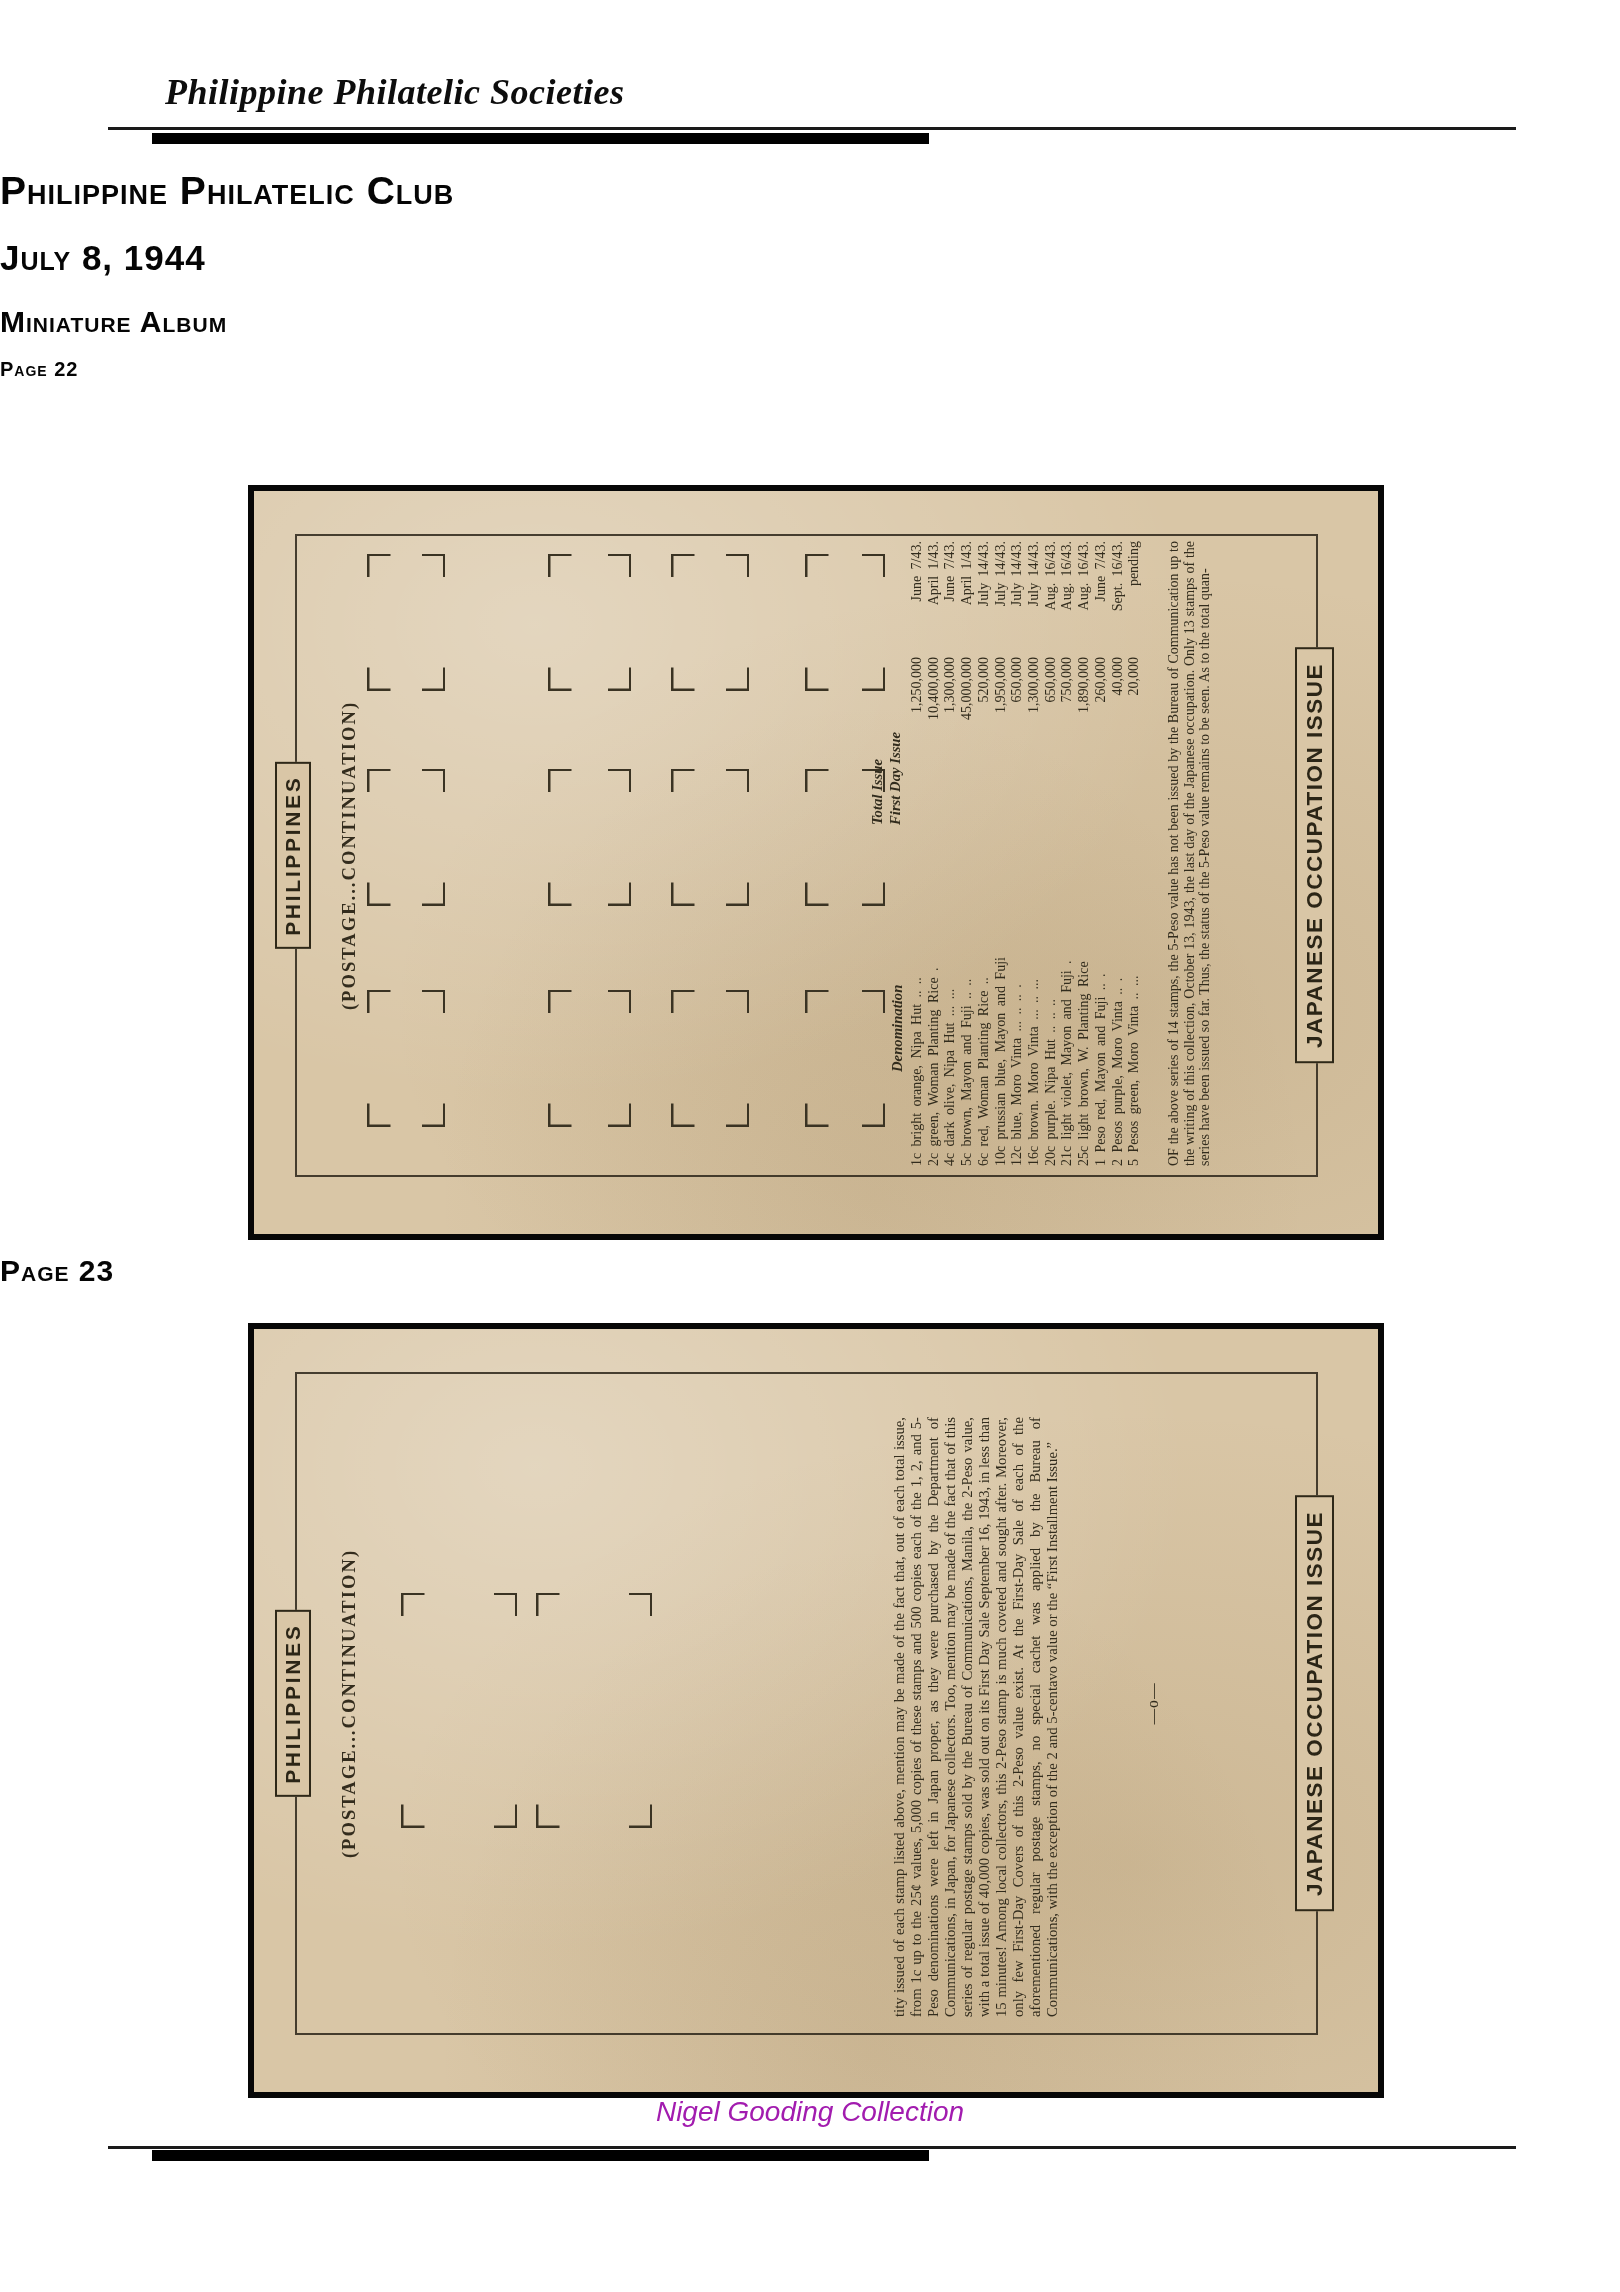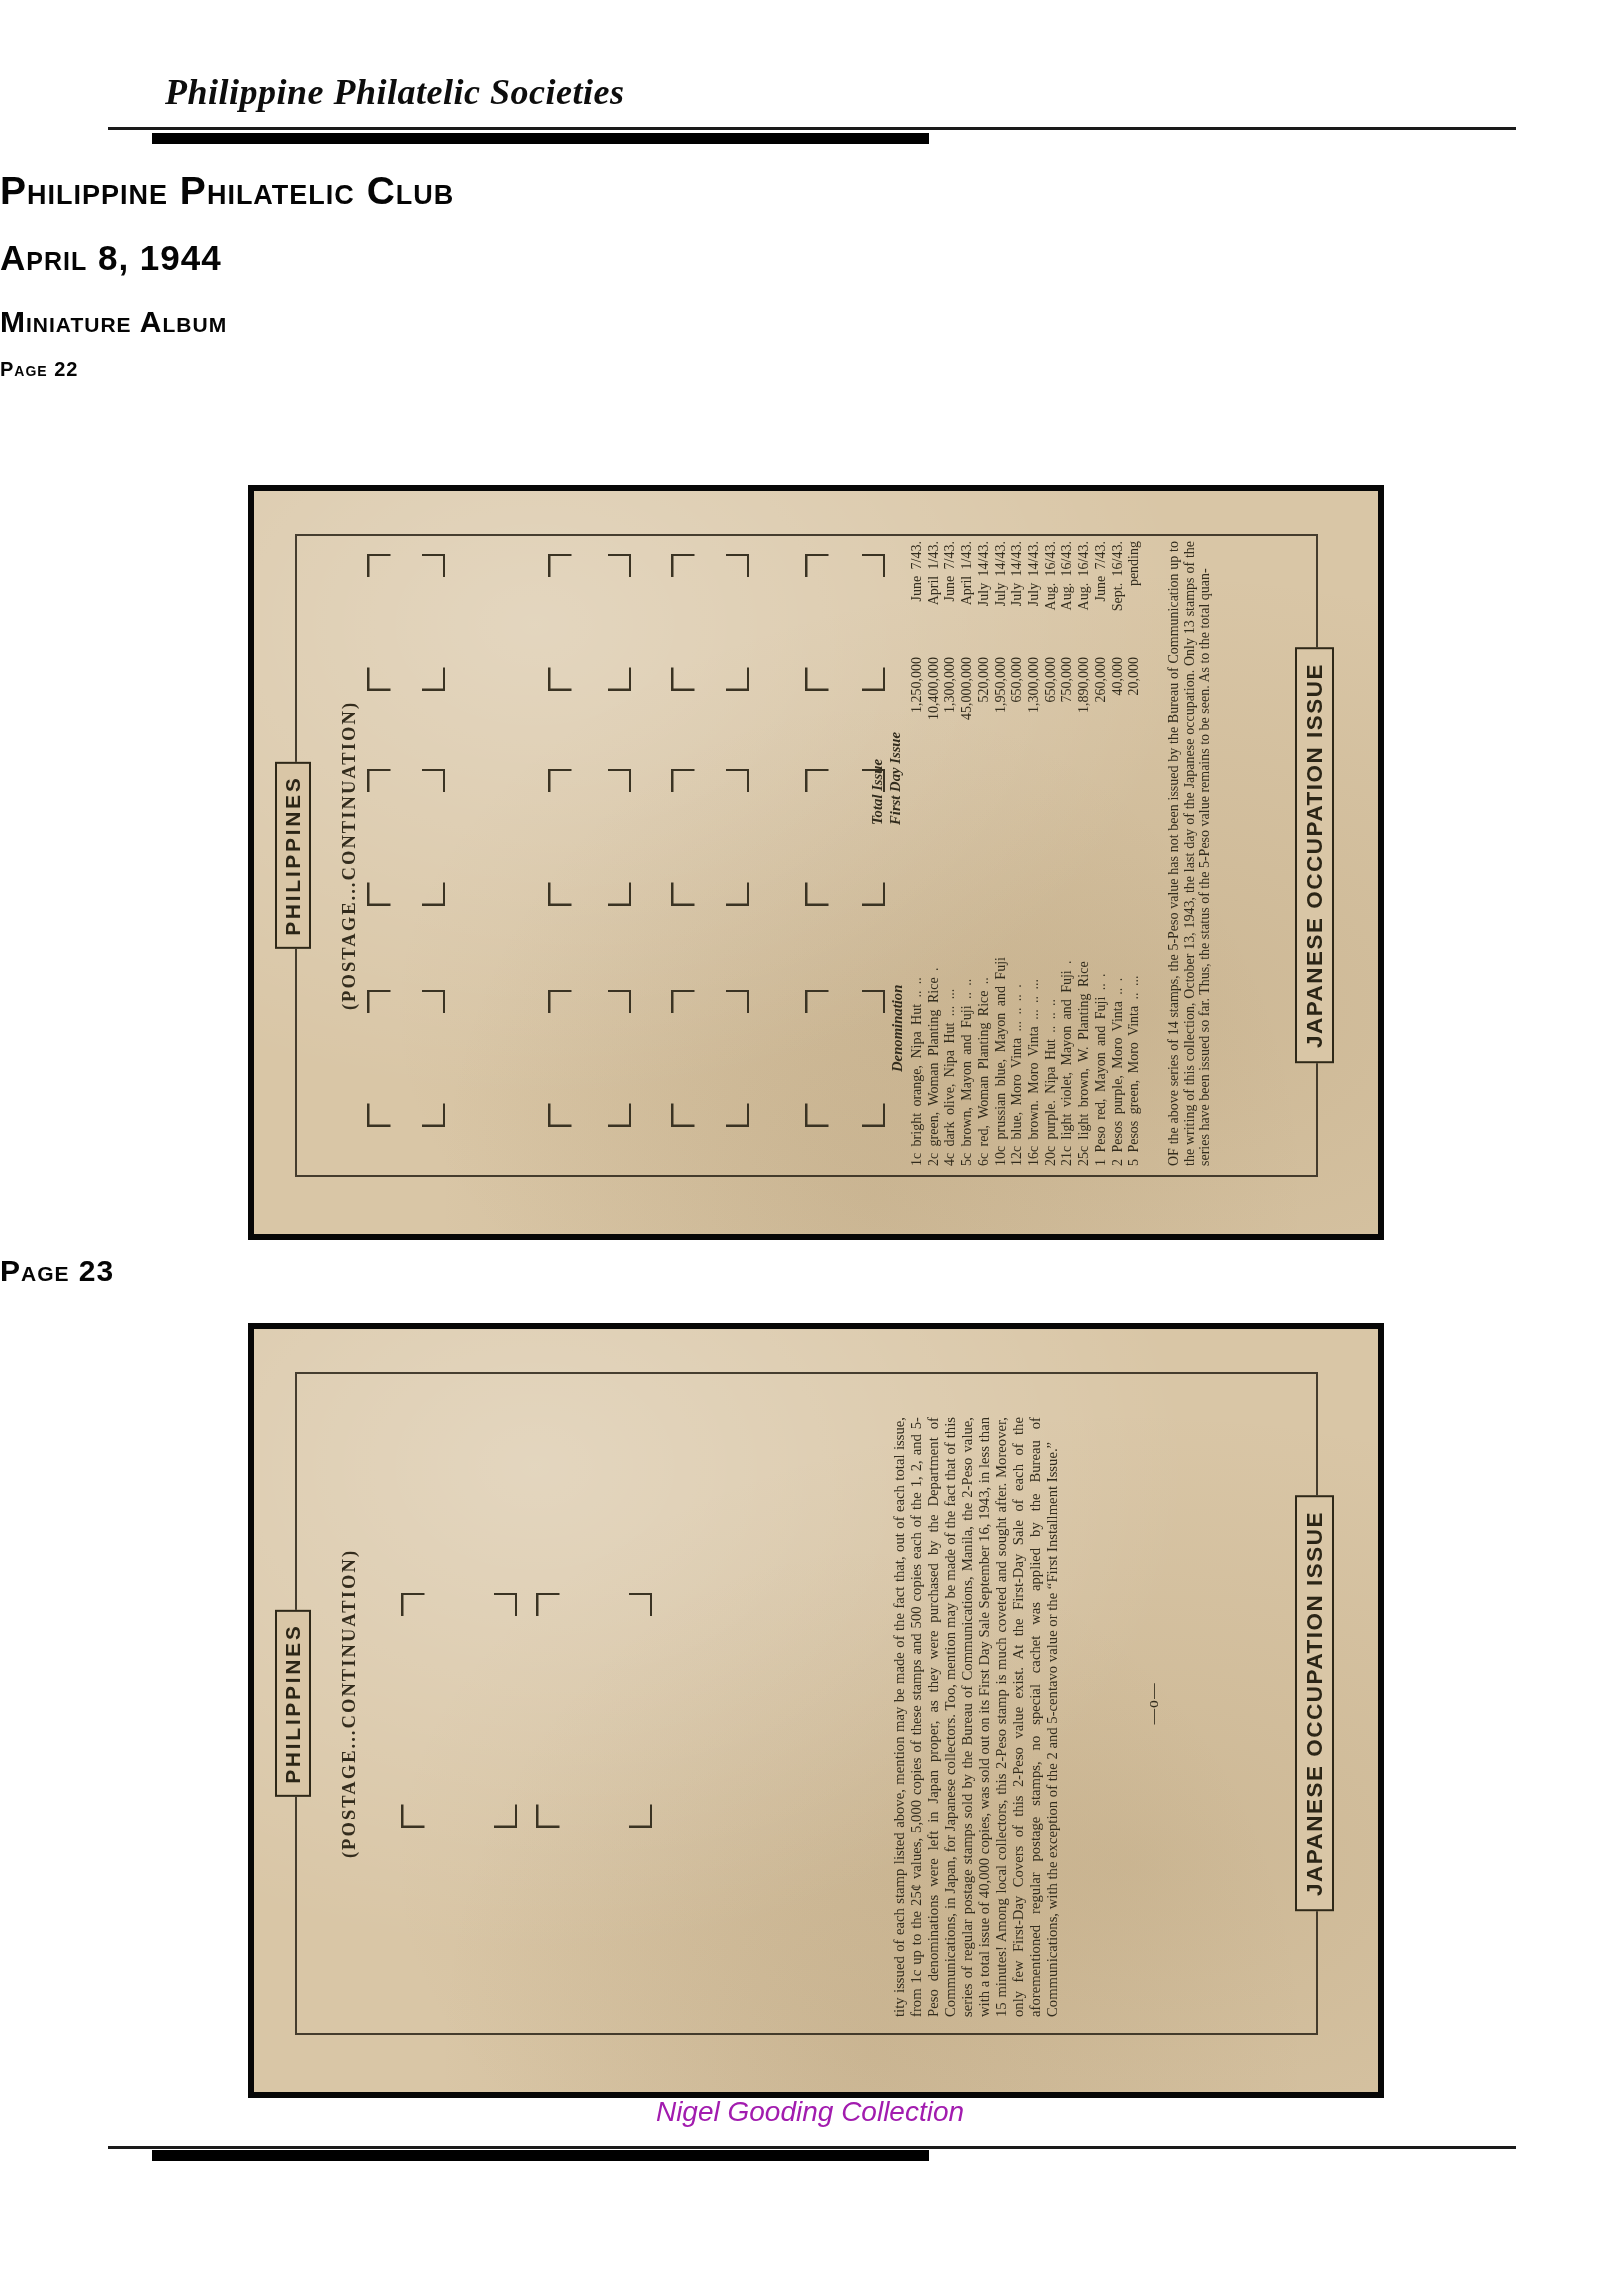--- a/index.html
+++ b/index.html
@@ -83,21 +83,21 @@
 </head>
 <body>
 
 <div class="canvas">
 
   <div class="masthead">Philippine Philatelic Societies</div>
   <div class="rule-thin" style="left:108px;top:127px;width:1408px;"></div>
   <div class="rule-thick" style="left:152px;top:133px;width:777px;"></div>
 
   <div class="ctitle t1">Philippine Philatelic Club</div>
-  <div class="ctitle t2">April 8, 1944</div>
+  <div class="ctitle t2">July 8, 1944</div>
   <div class="ctitle t3">Miniature Album</div>
   <div class="ctitle t4">Page 22</div>
 
   <div class="scan scan22">
     <div class="scan-tex"></div>
     <div class="rot rot22">
       <div class="frame"></div>
       <div class="country-box">PHILIPPINES</div>
       <div class="postage">(POSTAGE...CONTINUATION)</div>
 

